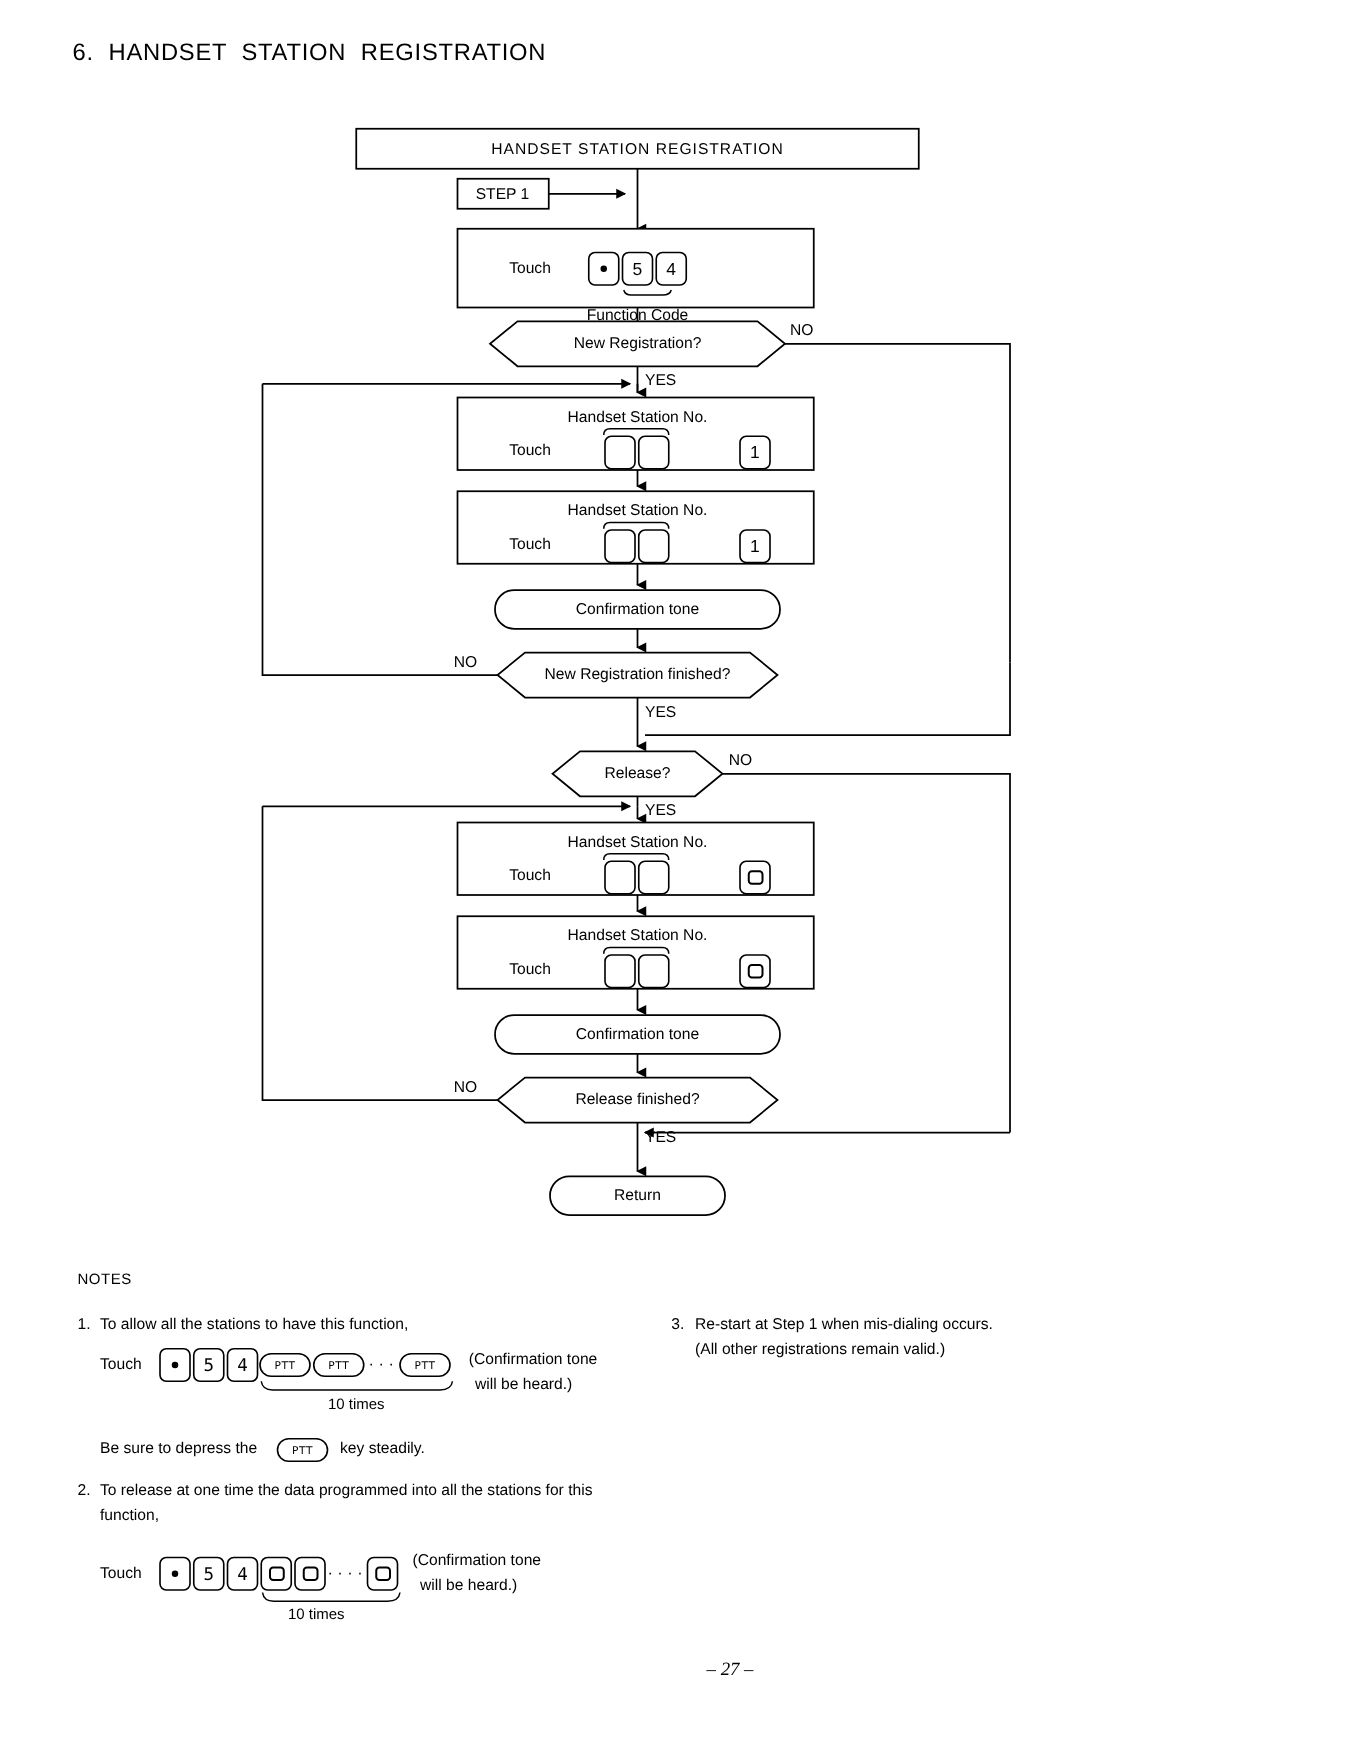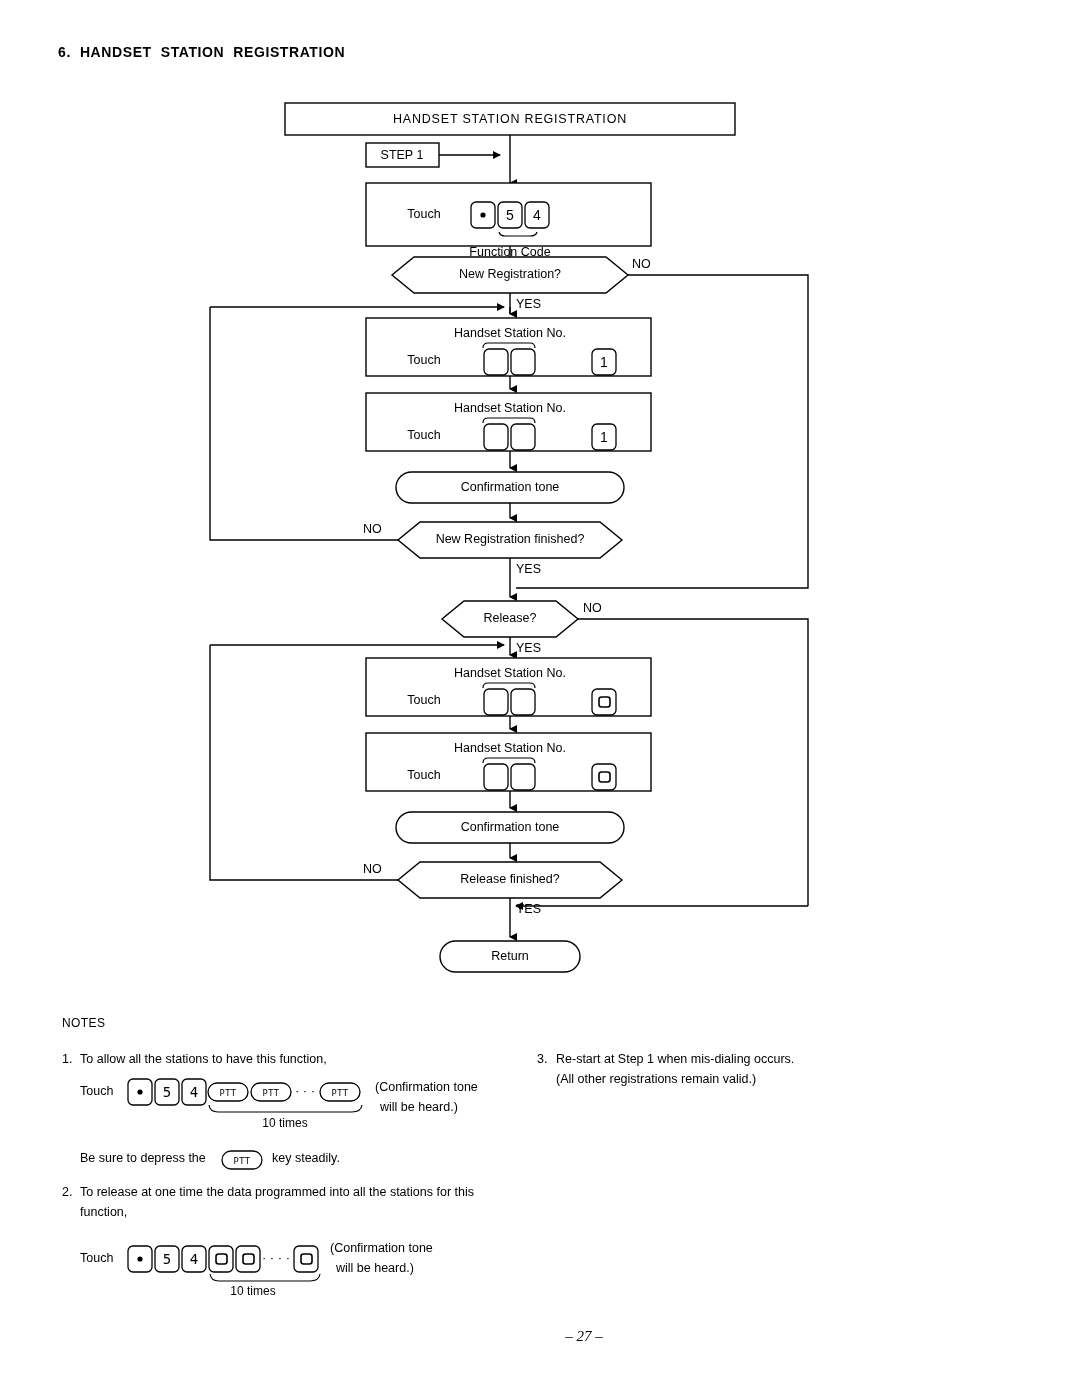--- a/index.html
+++ b/index.html
@@ -17,23 +17,23 @@
     overflow: hidden;
   }
   .page {
     position: absolute;
     inset: 0;
   }
   
   #section-heading {
     position: absolute;
     left: 58px;
-    top: 44px;
-    font-size: 14px;
-    font-weight: bold;
+    top: 32px;
+    font-size: 19px;
+    font-weight: normal;
     letter-spacing: 0.6px;
     white-space: pre;
   }
   
   #flowchart {
     position: absolute;
     left: 0;
     top: 85px;
   }
   #flowchart text {

